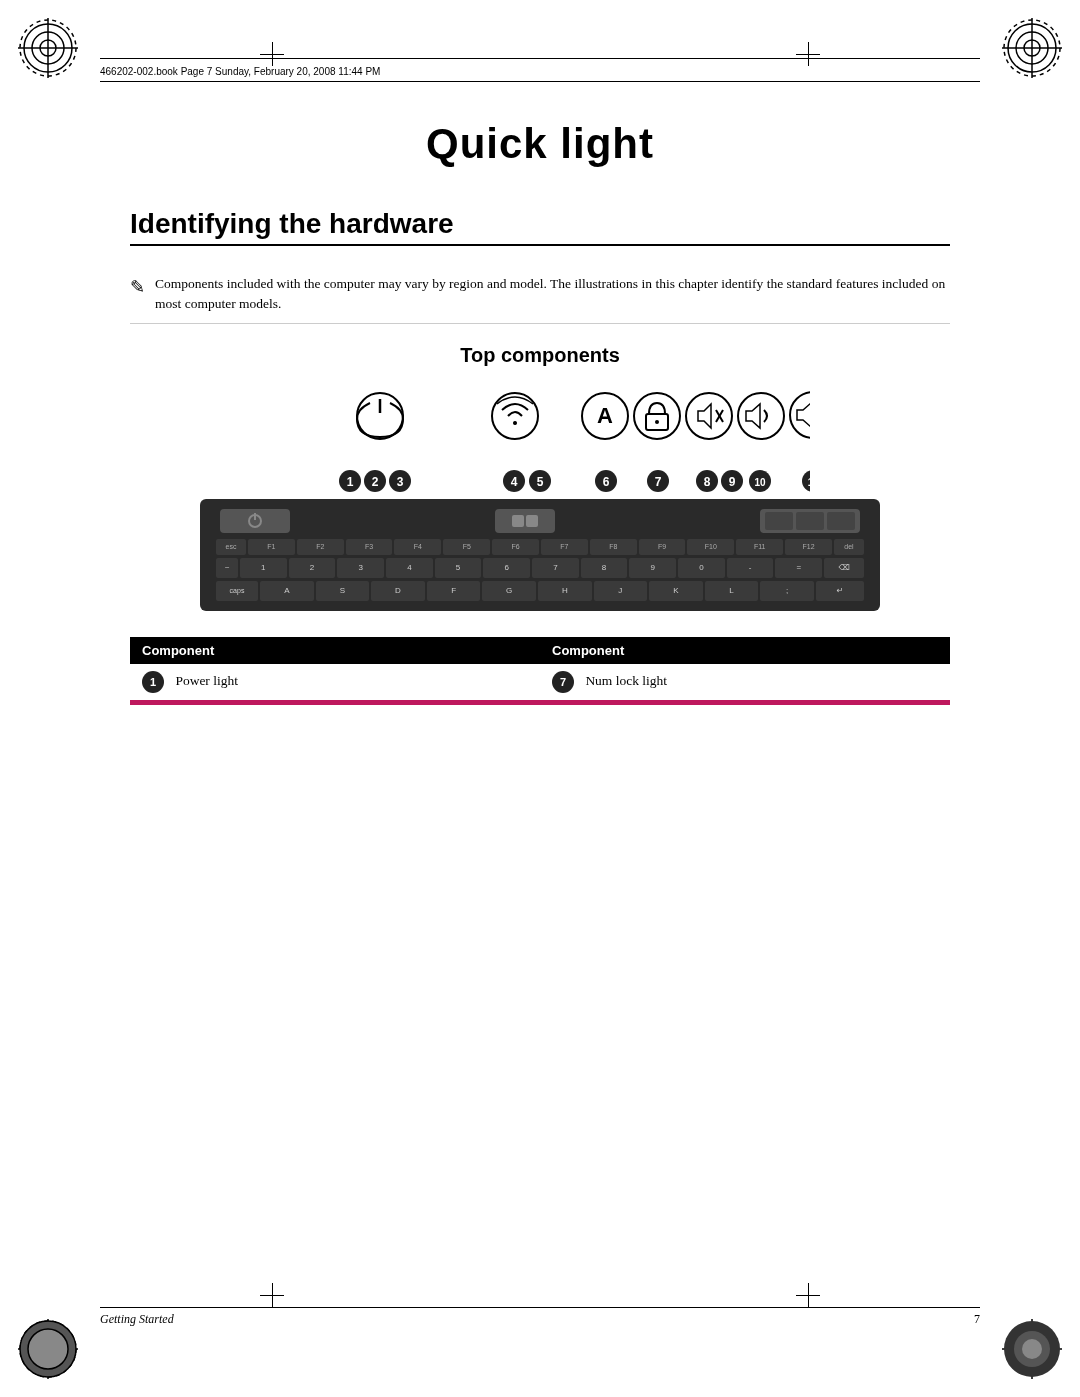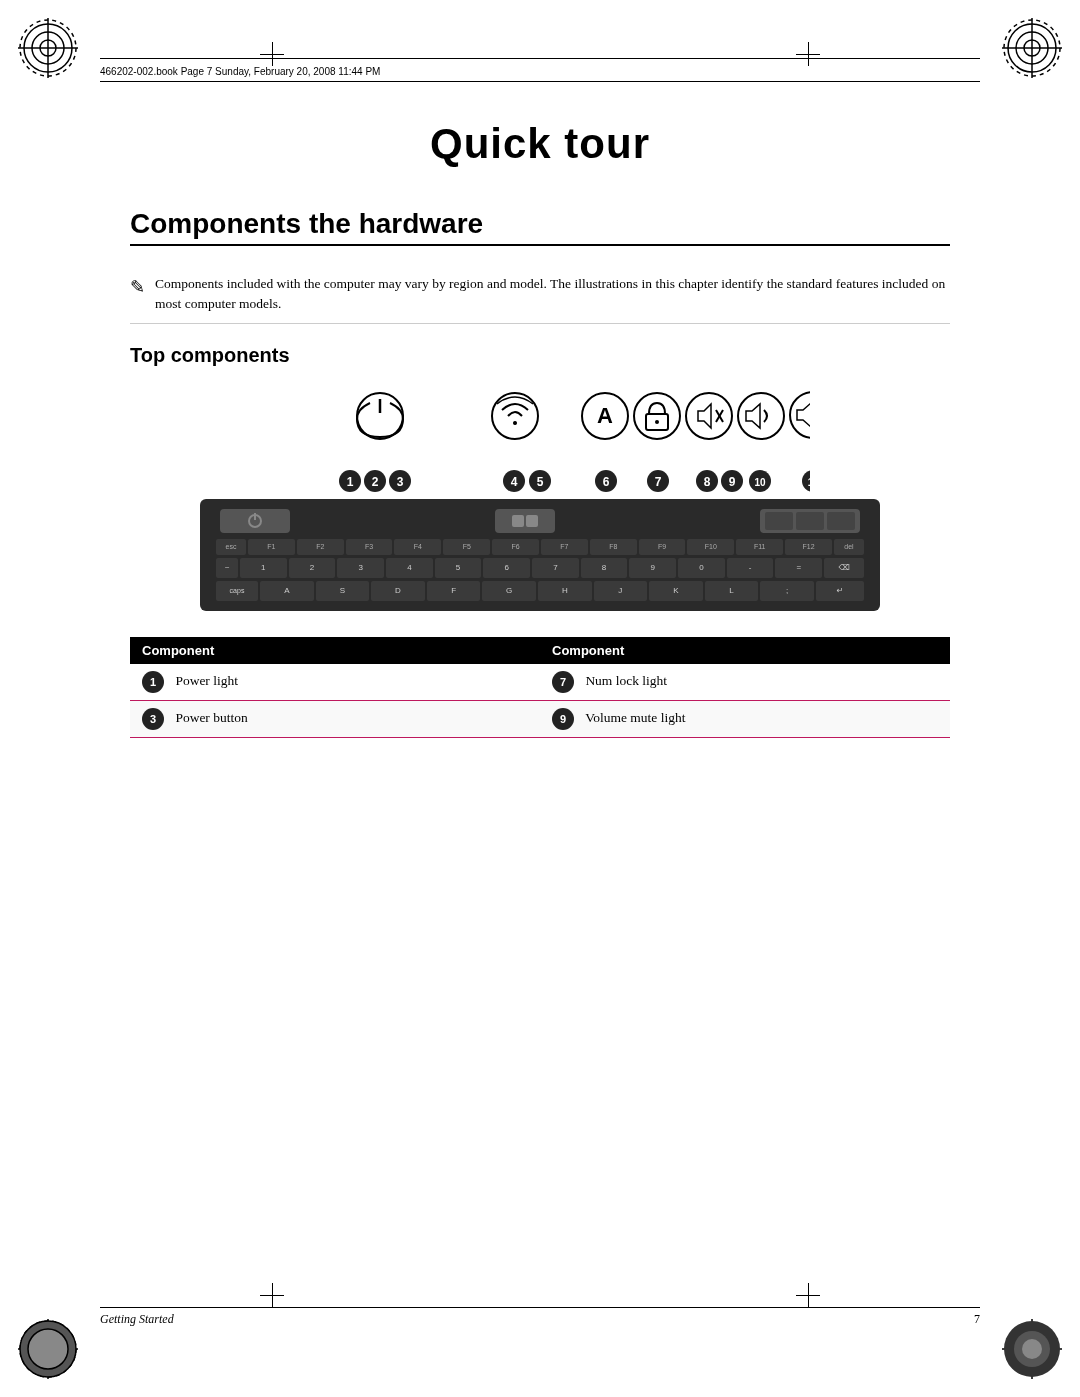--- a/index.html
+++ b/index.html
@@ -109,20 +109,21 @@
       line-height: 1.5;
     }
 
     
     .subsection-title {
       font-size: 20px;
       font-weight: bold;
       font-family: Arial, Helvetica, sans-serif;
       margin-bottom: 16px;
       margin-top: 10px;
+      text-align: center;
     }
 
     
     .diagram-container {
       position: relative;
       width: 100%;
       margin-bottom: 20px;
     }
 
     .num-badge {
@@ -151,21 +152,21 @@
       color: #fff;
       padding: 6px 12px;
       text-align: left;
       font-family: Arial, sans-serif;
       font-size: 13px;
       width: 50%;
     }
     .components-table td {
       padding: 7px 12px;
       vertical-align: top;
-      border-bottom: 1px solid #be185d;
+      border-bottom: 5px solid #be185d;
     }
     .components-table tr td:first-child {
       border-right: none;
     }
     .components-table td .num-badge {
       margin-right: 8px;
       display: inline-flex;
       vertical-align: middle;
     }
 
@@ -248,23 +249,23 @@
 <div class="cross-marker" style="top:42px; right:260px;"></div>
 <div class="cross-marker" style="bottom:90px; left:260px;"></div>
 <div class="cross-marker" style="bottom:90px; right:260px;"></div>
 
 <div class="header-bar">
   <span class="header-bar-text">466202-002.book  Page 7  Sunday, February 20, 2008  11:44 PM</span>
 </div>
 
 <div class="content">
 
-  <h1 class="page-title">Quick tour</h1>
-
-  <h2 class="section-title">Components the hardware</h2>
+  <h1 class="page-title">Quick light</h1>
+
+  <h2 class="section-title">Identifying the hardware</h2>
 
   <div class="note-box">
     <span class="note-icon">✎</span>
     <p class="note-text">Components included with the computer may vary by region and model. The illustrations in this chapter identify the standard features included on most computer models.</p>
   </div>
 
   <h3 class="subsection-title">Top components</h3>
 
   <div class="diagram-container">
     <div style="display:flex; flex-direction:column; align-items:center; width:100%;">
@@ -443,24 +444,20 @@
       <tr>
         <th>Component</th>
         <th>Component</th>
       </tr>
     </thead>
     <tbody id="table-body">
     <tr>
           <td><span class="num-badge">1</span> Power light</td>
           <td><span class="num-badge">7</span> Num lock light</td>
         </tr>
-        <tr>
-          <td><span class="num-badge">3</span> Power button</td>
-          <td><span class="num-badge">9</span> Volume mute light</td>
-        </tr>
       </tbody>
   </table>
 
 </div>
 
 <div class="footer">
   <span class="footer-left">Getting Started</span>
   <span class="footer-right">7</span>
 </div>
 

